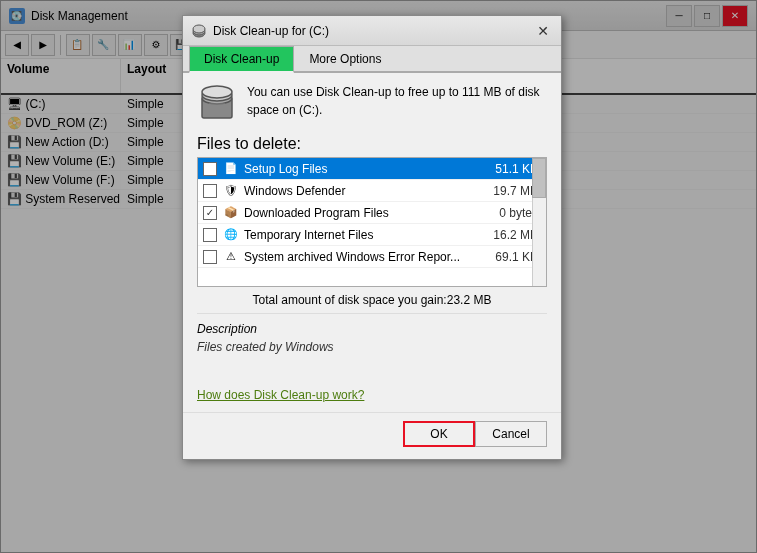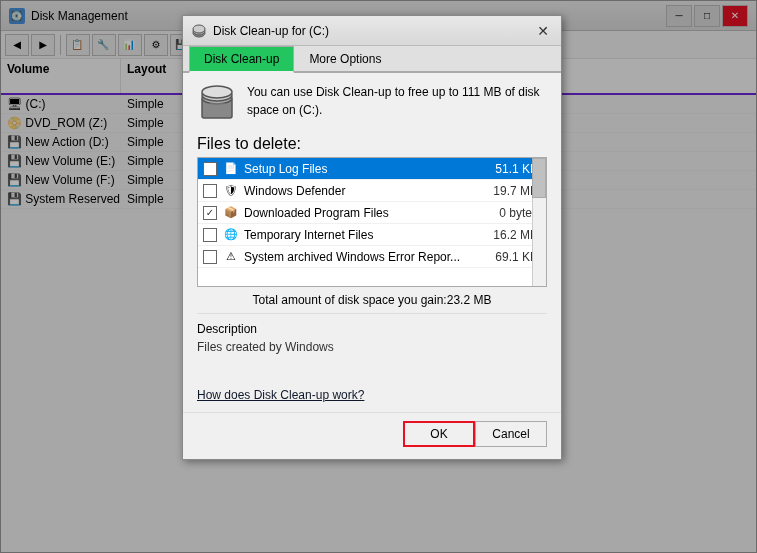--- a/index.html
+++ b/index.html
@@ -102,21 +102,21 @@
     }
 
     
     .disk-table {
       flex: 1;
       overflow: hidden;
     }
     .disk-table-header {
       display: flex;
       background: #f5f5f5;
-      border-bottom: 2px solid #6d28d9;
+      border-bottom: 2px solid #404040;
       font-weight: bold;
     }
     .disk-table-header div {
       padding: 3px 6px;
       border-right: 1px solid #ddd;
       font-size: 12px;
     }
     .disk-table-row {
       display: flex;
       border-bottom: 1px solid #e8e8e8;
@@ -291,34 +291,35 @@
       display: flex;
       justify-content: center;
       font-size: 12px;
       margin-top: 6px;
       padding-bottom: 6px;
       border-bottom: 1px solid #ddd;
     }
 
     .description-box {
       margin-top: 8px;
+      font-style: italic;
     }
     .description-label {
       font-size: 12px;
       font-weight: normal;
       margin-bottom: 4px;
     }
     .description-text {
       font-size: 12px;
       color: #333;
       min-height: 40px;
     }
 
     .dialog-link {
-      color: #0f172a;
+      color: #4d7c0f;
       text-decoration: underline;
       cursor: pointer;
       font-size: 12px;
       margin-top: 8px;
       display: inline-block;
     }
 
     .dialog-footer {
       display: flex;
       justify-content: flex-end;

